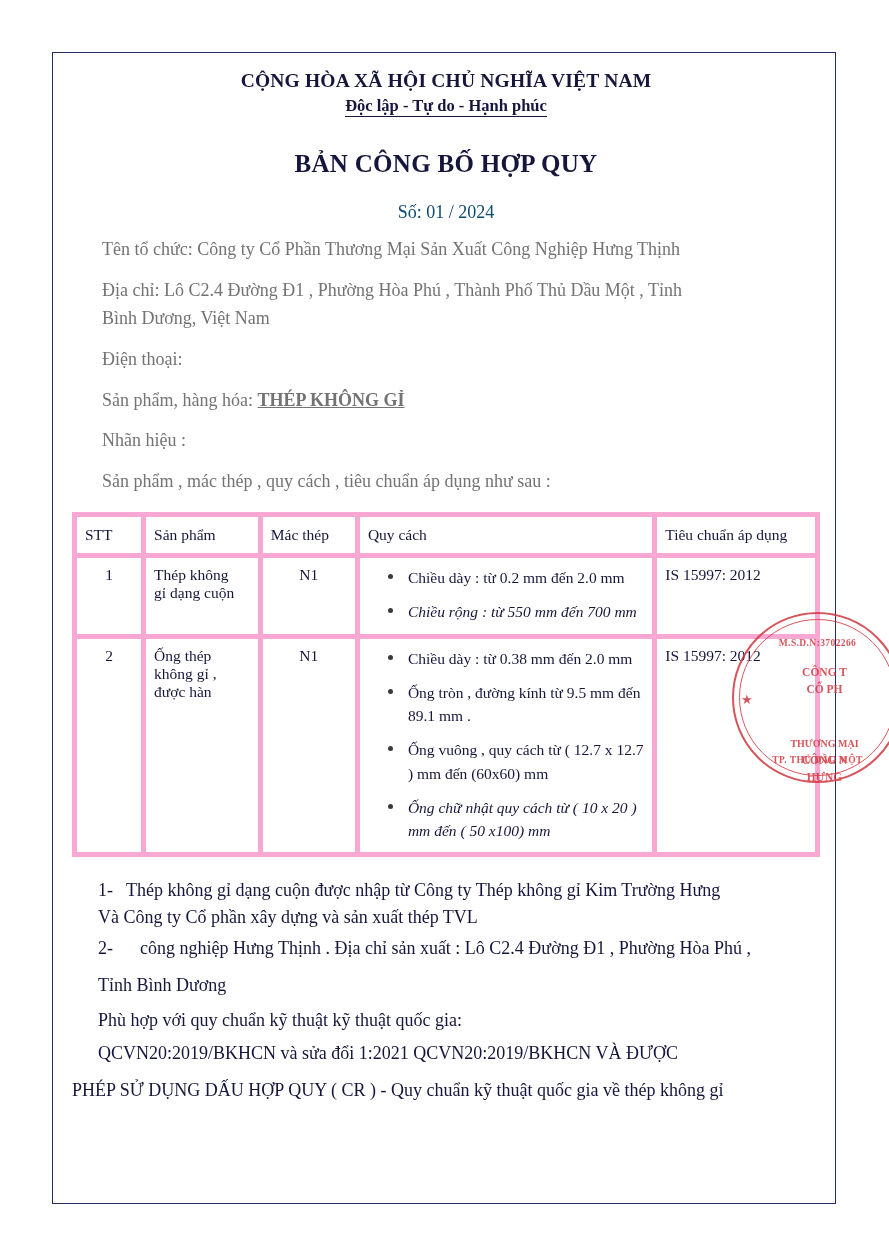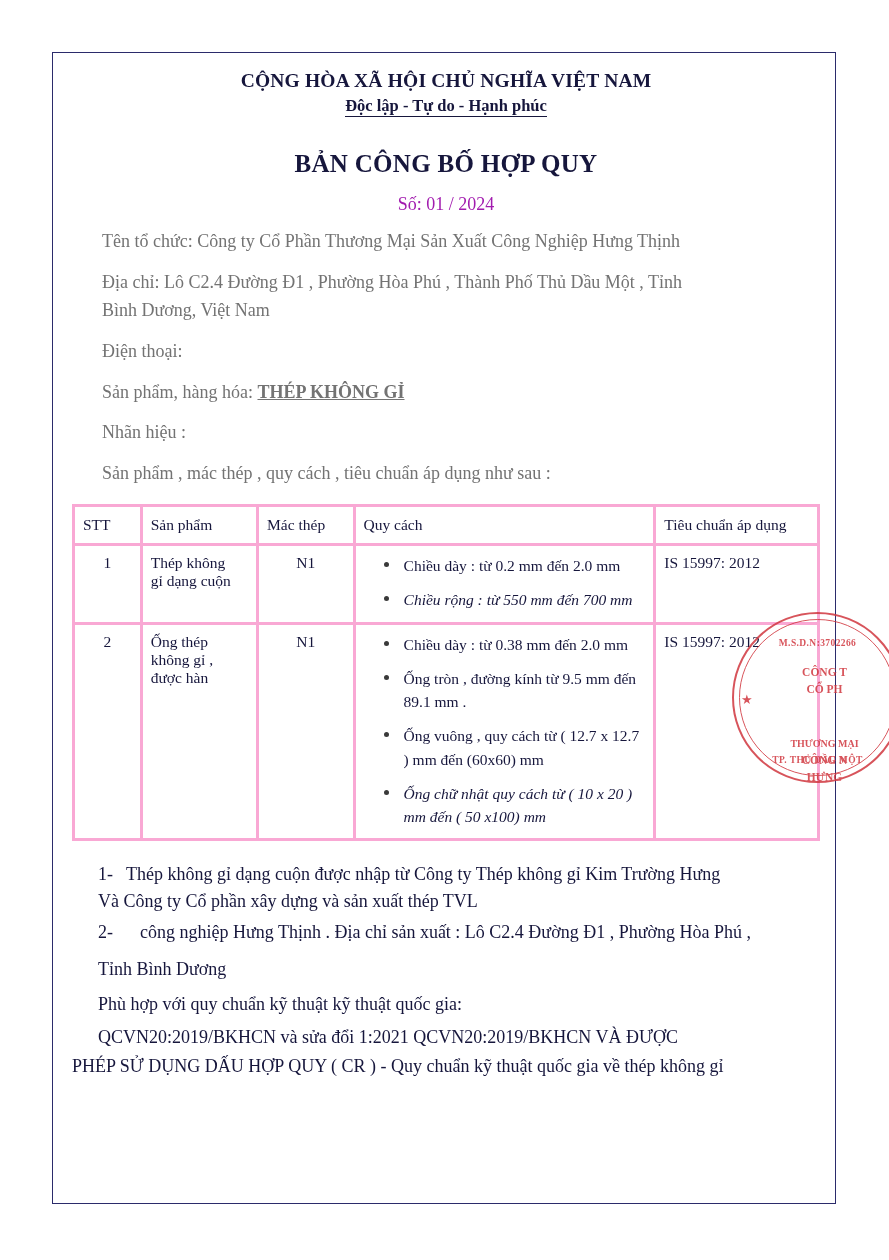--- a/index.html
+++ b/index.html
@@ -60,43 +60,43 @@
     text-align: center;
     font-weight: bold;
     font-size: 25px;
     margin-top: 34px;
     color: #16163c;
     letter-spacing: 0.3px;
   }
   .title-number {
     text-align: center;
     font-size: 18px;
-    margin-top: 16px;
-    color: #a21caf;
+    margin-top: 24px;
+    color: #0c4a6e;
   }
   .para {
     font-size: 18px;
     line-height: 1.55;
     margin-top: 13px;
     color: #737373;
   }
   .para.indent {
     padding-left: 30px;
   }
   .para b { font-weight: bold; text-decoration: underline; }
 
   table.spec {
     border-collapse: collapse;
     width: 100%;
     margin-top: 16px;
     font-size: 15.5px;
     color: #16163c;
   }
   table.spec th, table.spec td {
-    border: 3px solid #f9a8d4;
+    border: 5px solid #f9a8d4;
     vertical-align: top;
     padding: 8px 8px;
   }
   table.spec th {
     font-weight: normal;
     text-align: left;
     padding: 9px 8px;
   }
   .col-stt { width: 54px; text-align: center; }
   .col-sp  { width: 112px; }
@@ -147,21 +147,21 @@
   .note-body .cont { display: block; }
   .tail {
     margin-top: 10px;
     font-size: 18px;
     line-height: 1.5;
     color: #16163c;
   }
   .tail .l1 { padding-left: 26px; }
   .tail .l2 { padding-left: 26px; margin-top: 8px; }
   .tail .l3 { padding-left: 26px; margin-top: 6px; text-align: justify; }
-  .tail .l4 { margin-top: 2px; }
+  .tail .l4 { margin-top: 10px; }
 
   
   .stamp {
     position: absolute;
     right: -18px;
     top: 612px;
     width: 175px;
     height: 175px;
     opacity: 0.85;
     pointer-events: none;

